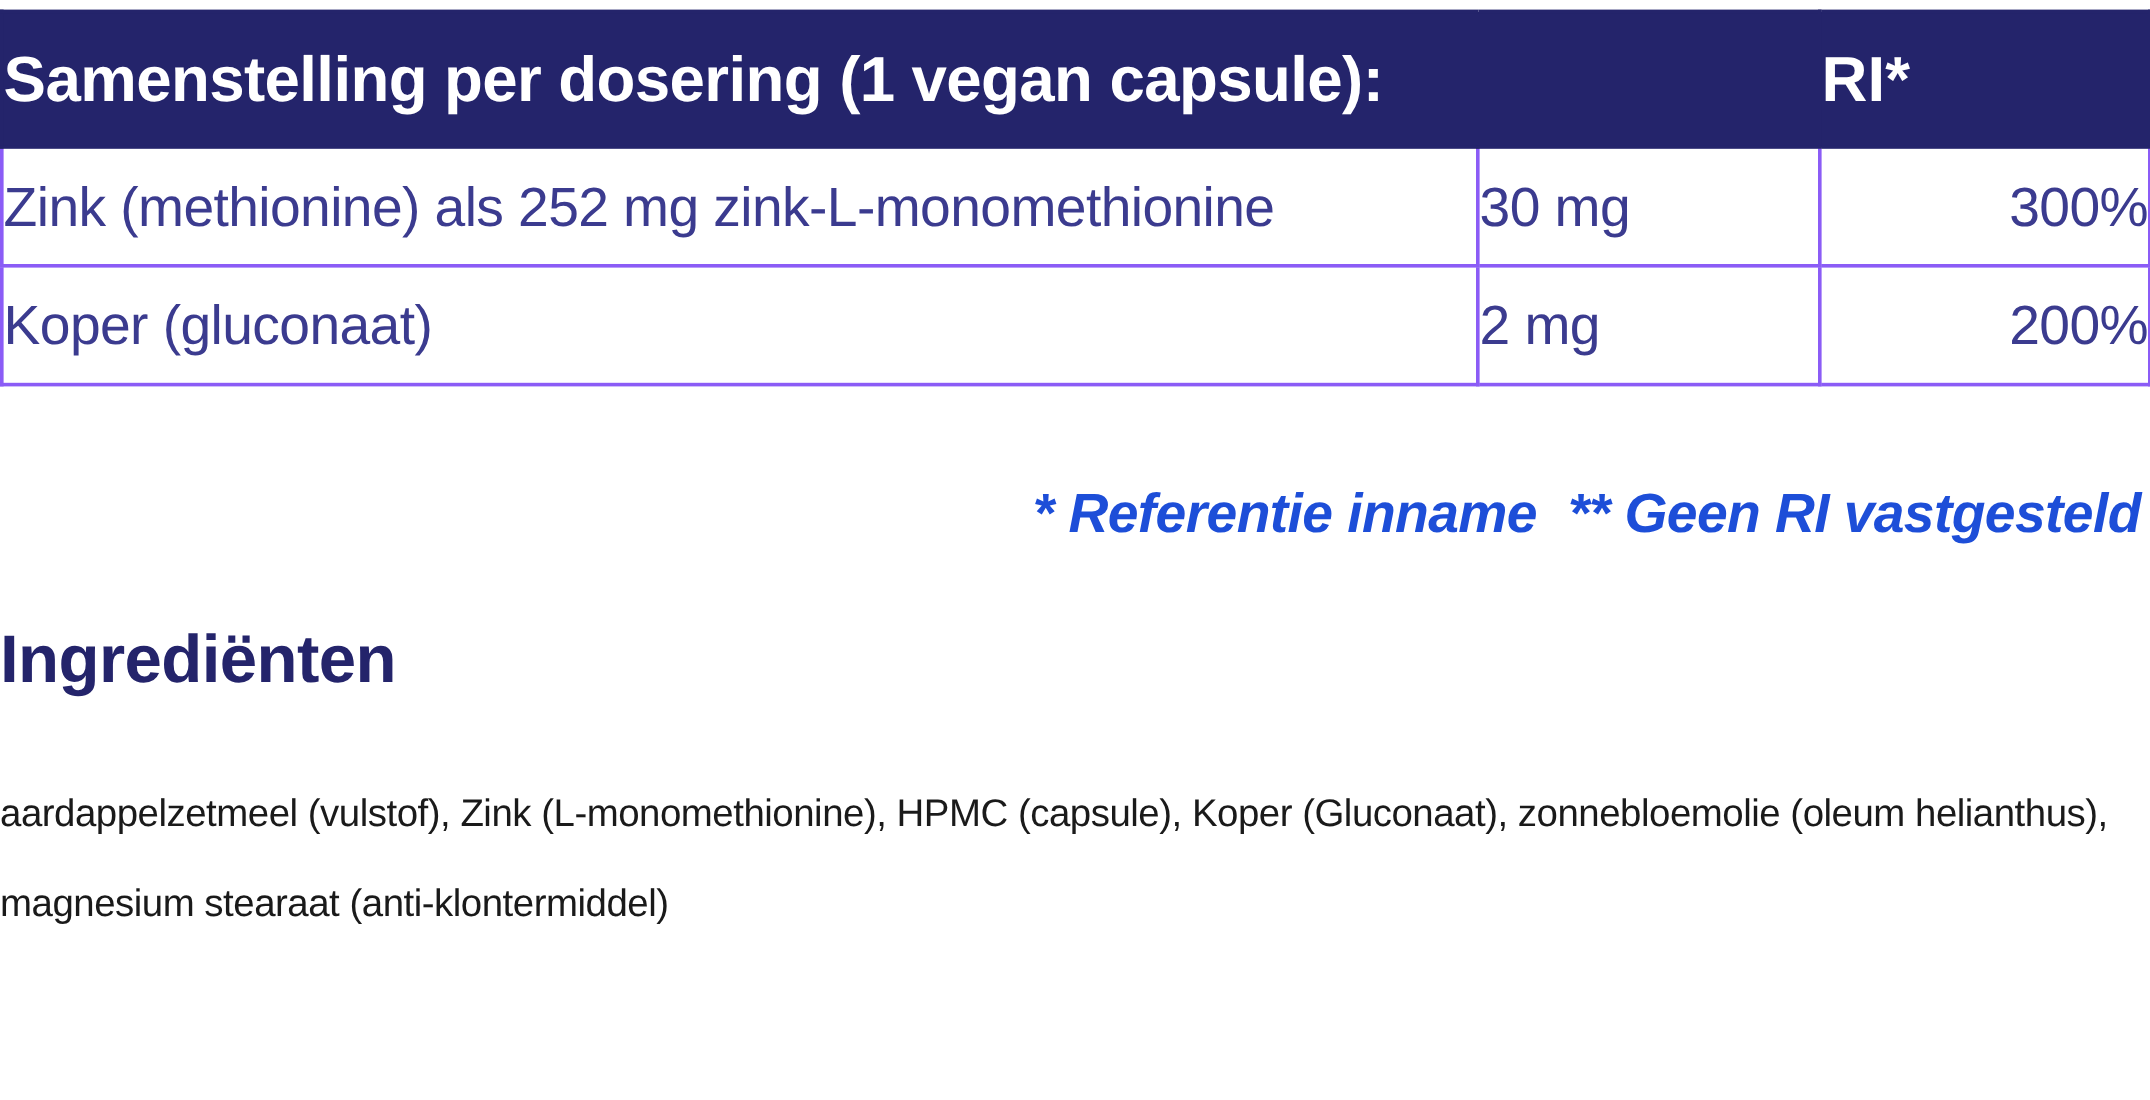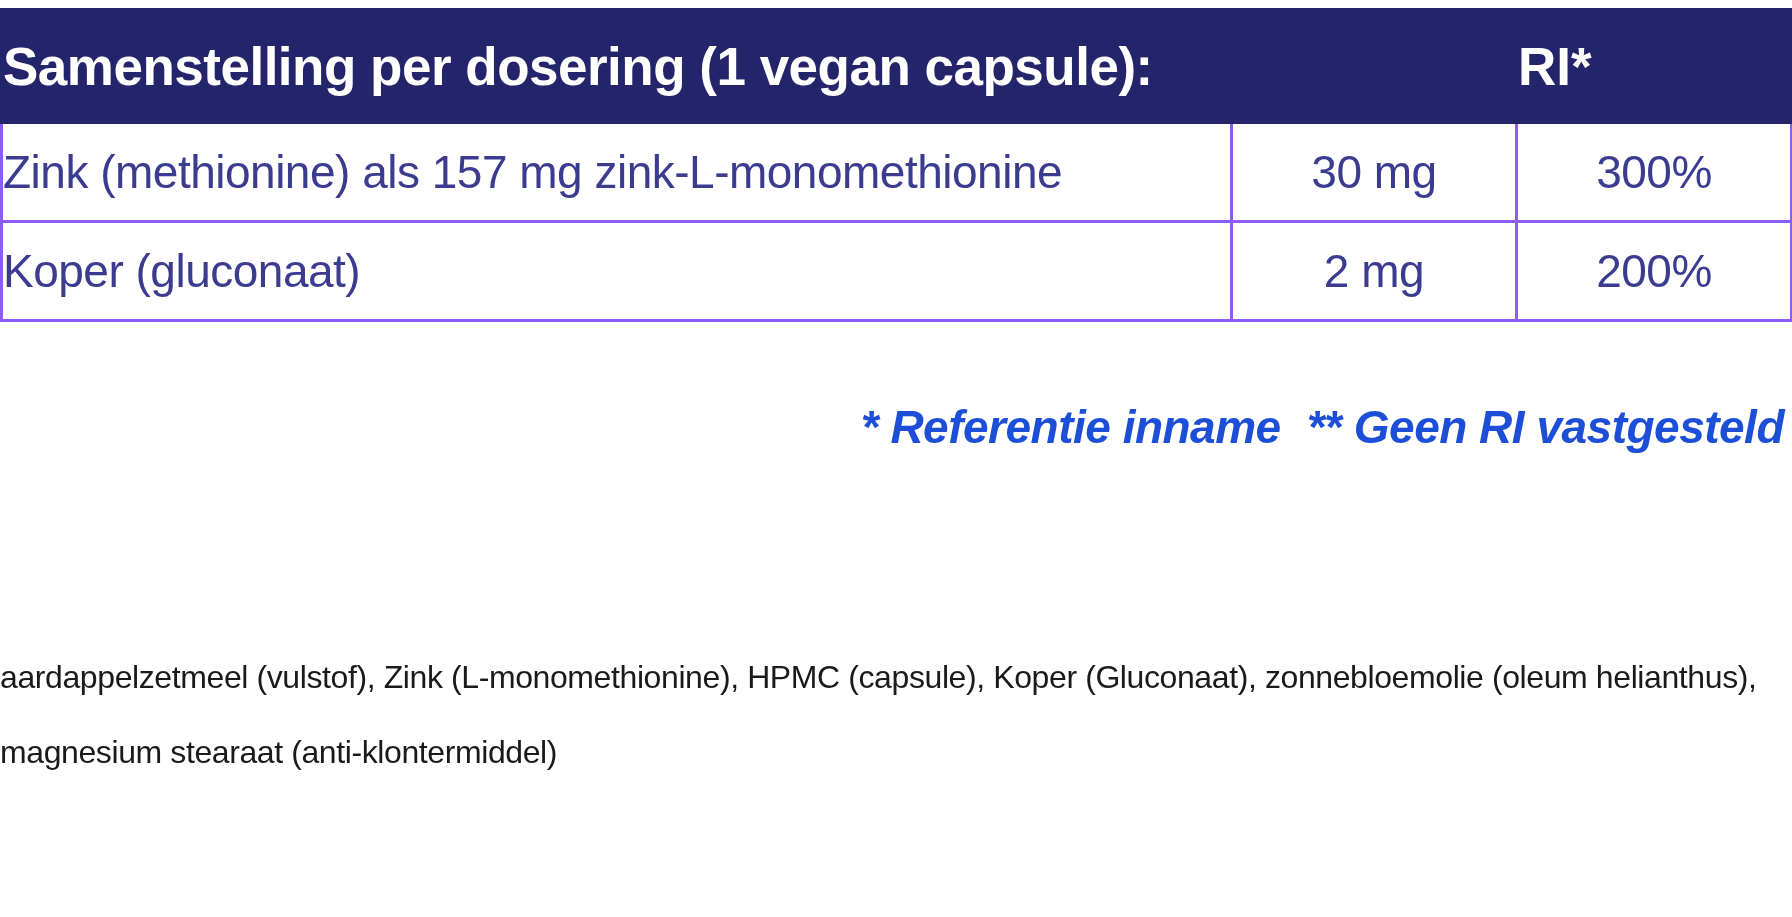--- a/index.html
+++ b/index.html
@@ -63,26 +63,26 @@
     color: #3b3b8f;
     font-size: 46px;
     font-weight: 400;
     letter-spacing: -0.5px;
   }
   .cell-name {
     padding-left: 52px;
     white-space: nowrap;
   }
   .cell-amount {
-    text-align: center;
+    text-align: left;
     padding-right: 26px;
     white-space: nowrap;
   }
   .cell-ri {
-    text-align: center;
+    text-align: right;
     padding-right: 26px;
     white-space: nowrap;
   }
 
   
   .footnote {
     position: absolute;
     left: 0;
     top: 400px;
     width: 1790px;
@@ -130,33 +130,34 @@
       <col style="width:285px">
       <col style="width:275px">
     </colgroup>
     <tbody>
       <tr class="head-row">
         <td class="head-title" colspan="2">Samenstelling per dosering (1 vegan capsule):</td>
         <td class="head-ri">RI*</td>
       </tr>
 
       <tr class="body-row">
-        <td class="cell-name">Zink (methionine) als 157 mg zink-L-monomethionine</td>
+        <td class="cell-name">Zink (methionine) als 252 mg zink-L-monomethionine</td>
         <td class="cell-amount">30 mg</td>
         <td class="cell-ri">300%</td>
       </tr>
 
       <tr class="body-row">
         <td class="cell-name">Koper (gluconaat)</td>
         <td class="cell-amount">2 mg</td>
         <td class="cell-ri">200%</td>
       </tr>
     </tbody>
   </table>
 
   <div class="footnote">
     <span>* Referentie inname</span><span class="fn-gap"></span><span>** Geen RI vastgesteld</span>
   </div>
 
+  <div class="ingredients-heading">Ingrediënten</div>
 
   <div class="ingredients-body">aardappelzetmeel (vulstof), Zink (L-monomethionine), HPMC (capsule), Koper (Gluconaat), zonnebloemolie (oleum helianthus), magnesium stearaat (anti-klontermiddel)</div>
 
 </div>
 
 </body></html>

